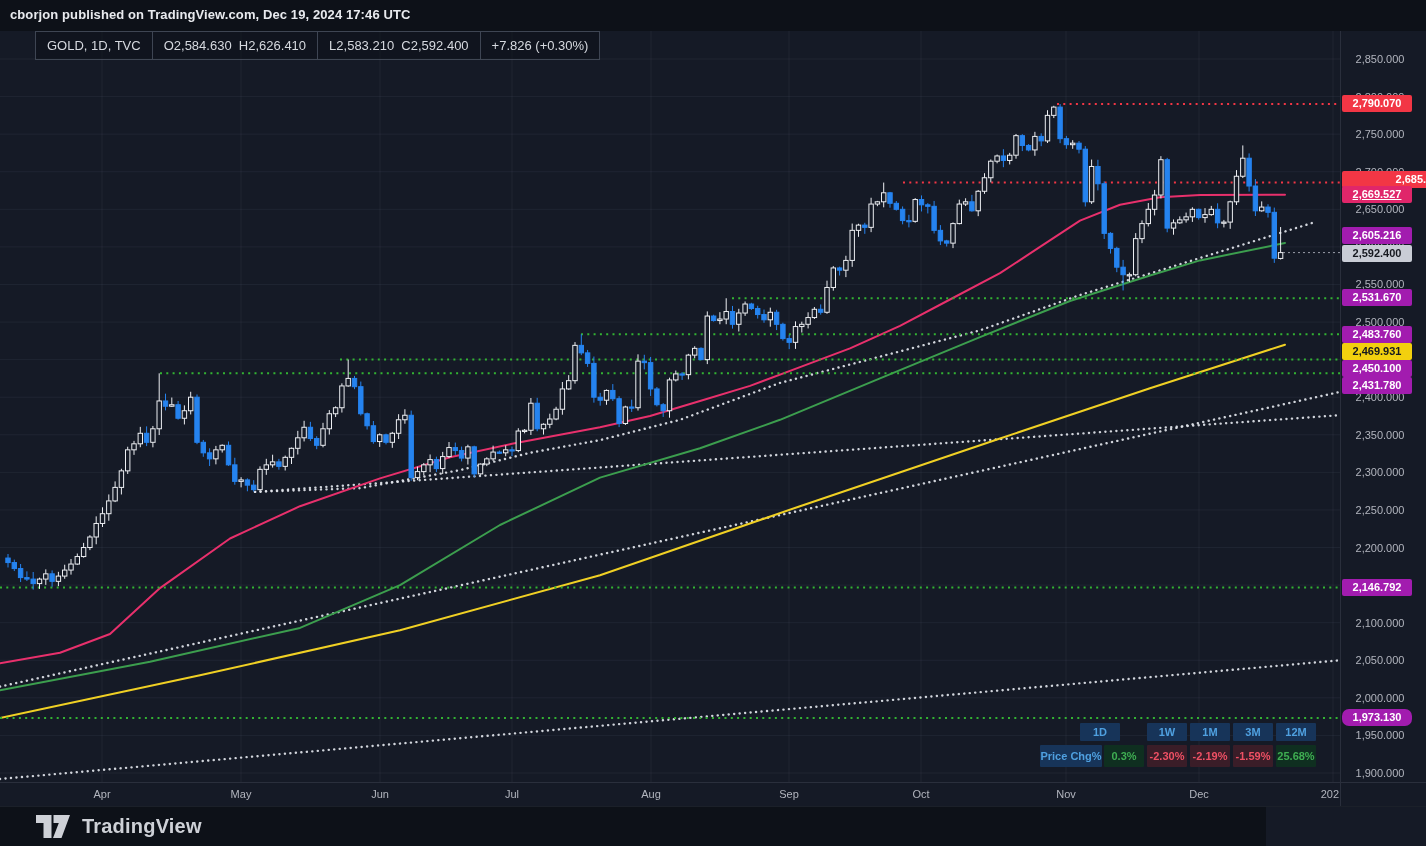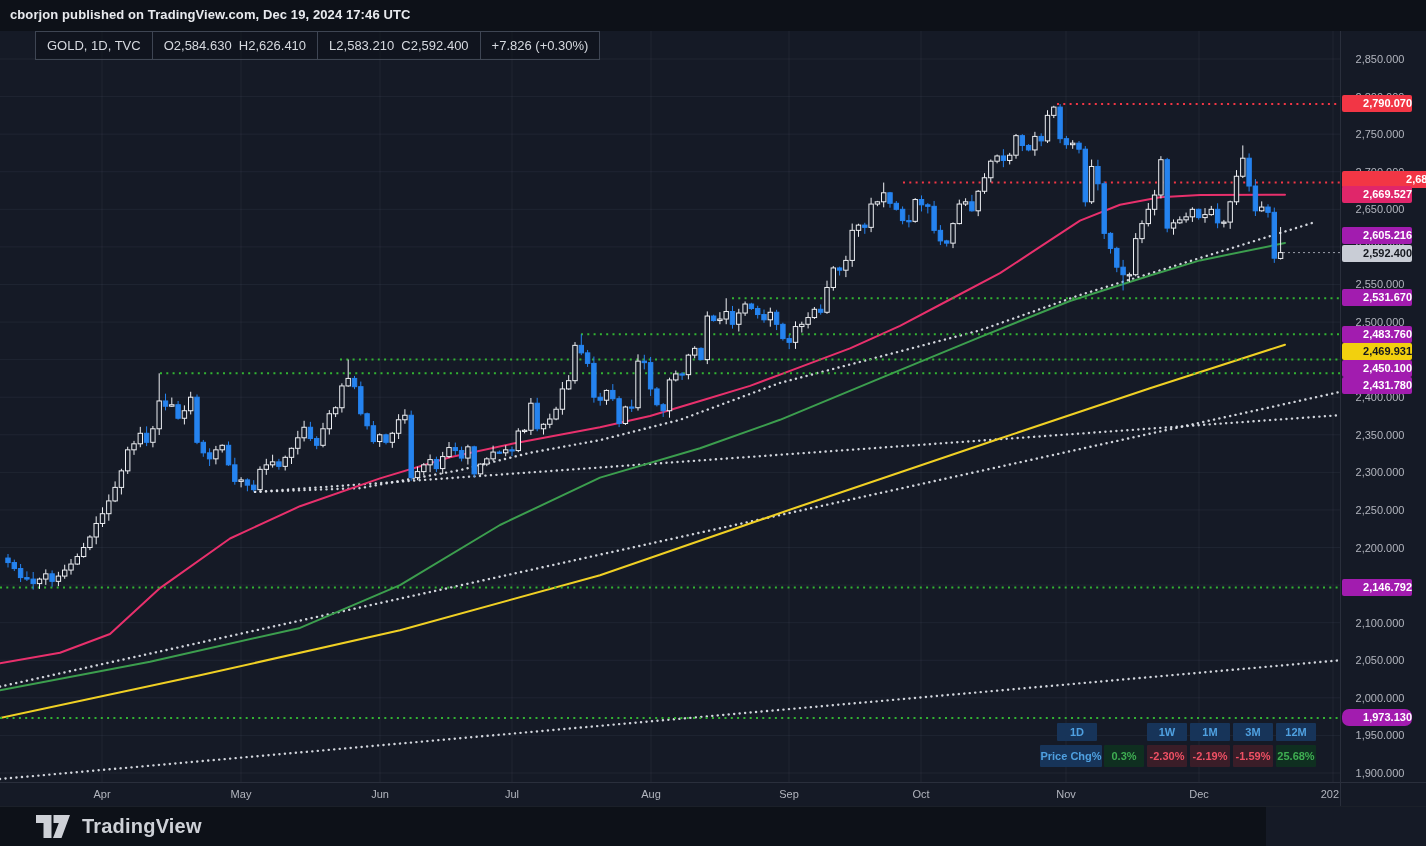--- a/index.html
+++ b/index.html
@@ -14,21 +14,21 @@
   .publish-bar span{position:absolute;left:10px;top:7px;font-size:13px;font-weight:bold;color:#e8eaee;letter-spacing:.1px;}
 
   
   .ohlc-bar{position:absolute;left:12px;top:31px;height:27px;z-index:6;display:flex;align-items:stretch;
             border:1px solid rgba(140,150,170,.38);background:rgba(13,17,24,.55);margin-left:23px;}
   .ohlc-bar .seg{display:flex;align-items:center;padding:0 11px;font-size:13px;color:#d6d9df;white-space:pre;}
   .ohlc-bar .seg+.seg{border-left:1px solid rgba(140,150,170,.38);}
 
   
   .badge{position:absolute;left:1342px;width:70px;height:17px;border-radius:2px;z-index:4;
-         font-size:11px;font-weight:bold;text-align:right;line-height:17px;color:#fff;}
+         font-size:11px;font-weight:bold;text-align:center;line-height:17px;color:#fff;}
   .badge.red{background:#f23645;}
   .badge.pink{background:#e0266a;}
   .badge.green{background:#a21caf;}
   .badge.yellow{background:#f2d00e;color:#15181f;}
   .badge.neutral{background:#c9cdd6;color:#15181f;}
 
   
   .perf{position:absolute;z-index:5;font-size:11px;font-weight:bold;}
   .perf .cell{position:absolute;border-radius:1px;display:flex;align-items:center;justify-content:center;}
   .perf .head{background:#173459;color:#4fa0e0;height:18px;width:40px;}
@@ -562,34 +562,34 @@
   <div class="ohlc-bar">
     <div class="seg">GOLD, 1D, TVC</div>
     <div class="seg">O2,584.630  H2,626.410</div>
     <div class="seg">L2,583.210  C2,592.400</div>
     <div class="seg">+7.826 (+0.30%)</div>
   </div>
 
   <div id="badges">
       <div class="badge red" style="top: 95px;">2,790.070</div>
       <div class="badge red" style="top: 171px; padding-left: 43px;">2,685.579</div>
-      <div class="badge pink" style="top: 186px;">2,669.527</div>
+      <div class="badge pink" style="top: 186px; text-decoration: underline;">2,669.527</div>
       <div class="badge green" style="top: 227px;">2,605.216</div>
       <div class="badge neutral" style="top: 245px;">2,592.400</div>
       <div class="badge green" style="top: 289px;">2,531.670</div>
       <div class="badge green" style="top: 326px;">2,483.760</div>
       <div class="badge yellow" style="top: 343px;">2,469.931</div>
       <div class="badge green" style="top: 360px;">2,450.100</div>
       <div class="badge green" style="top: 377px;">2,431.780</div>
       <div class="badge green" style="top: 579px;">2,146.792</div>
       <div class="badge green" style="top: 709px; border-radius: 7px;">1,973.130</div>
     </div>
 
   <div class="perf">
-    <div class="cell head" style="left:1057px;top:723px">1D</div>
+    <div class="cell head" style="left:1080px;top:723px">1D</div>
     <div class="cell head" style="left:1147px;top:723px">1W</div>
     <div class="cell head" style="left:1190px;top:723px">1M</div>
     <div class="cell head" style="left:1233px;top:723px">3M</div>
     <div class="cell head" style="left:1276px;top:723px">12M</div>
     <div class="cell rowlabel" style="left:1040px;top:745px">Price Chg%</div>
     <div class="cell val up" style="left:1104px;top:745px">0.3%</div>
     <div class="cell val down" style="left:1147px;top:745px">-2.30%</div>
     <div class="cell val down" style="left:1190px;top:745px">-2.19%</div>
     <div class="cell val down" style="left:1233px;top:745px">-1.59%</div>
     <div class="cell val up" style="left:1276px;top:745px">25.68%</div>

